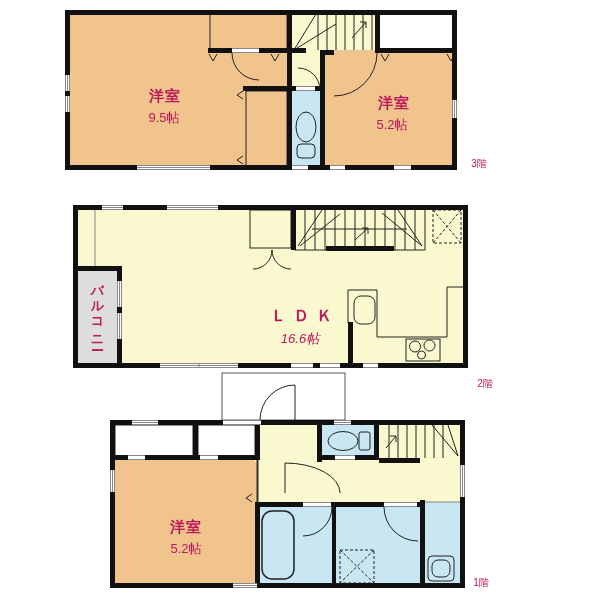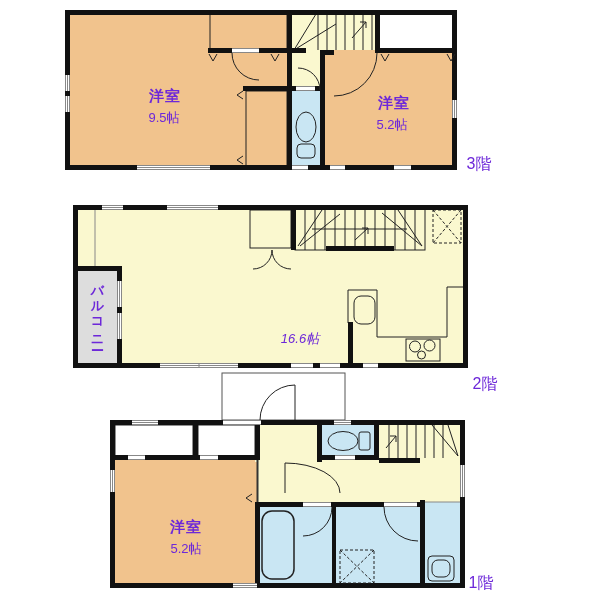--- a/index.html
+++ b/index.html
@@ -1,23 +1,23 @@
 <!DOCTYPE html>
 <html style="--room-orange: #F1C38D; --area-yellow: #FAF8CF; --water-blue: #C9E6F3; --closet-gray: #DDDDDD; --wall: #111111; --bg: #FFFFFF;"><head>
 <meta charset="utf-8">
 <style>
   html,body{margin:0;padding:0;background:#fff;}
   #plan{position:relative;width:600px;height:599px;background:#fff;overflow:hidden;
         font-family:"Liberation Sans","DejaVu Sans",sans-serif;}
   #plan svg{position:absolute;left:0;top:0;}
-  .lbl{position:absolute;color:#6d28d9;white-space:nowrap;transform:translate(-50%,-50%);}
+  .lbl{position:absolute;color:#be185d;white-space:nowrap;transform:translate(-50%,-50%);}
   .room-name{font-size:15px;font-weight:700;letter-spacing:1px;}
   .room-size{font-size:13px;font-weight:400;}
   .ldk-name{font-size:16px;font-weight:700;letter-spacing:7px;}
-  .floor-tag{font-size:16px;font-weight:400;}
+  .floor-tag{font-size:10px;font-weight:400;}
   .vtext{writing-mode:vertical-rl;text-orientation:upright;transform:translate(-50%,0);
          font-size:13px;font-weight:700;letter-spacing:2px;}
   .wall{fill:var(--wall);}
   .thin{stroke:#222;stroke-width:1;fill:none;}
   .winline{stroke:#888;stroke-width:1;fill:none;}
   .dash{stroke:#222;stroke-width:1;fill:none;stroke-dasharray:3 2;}
 </style>
 </head>
 <body>
 
@@ -284,20 +284,21 @@
     </g>
   </g>
 </svg>
 
   <div class="lbl room-name" style="left:165px;top:96px;">洋室</div>
   <div class="lbl room-size" style="left:164px;top:118px;">9.5帖</div>
   <div class="lbl room-name" style="left:394px;top:103px;">洋室</div>
   <div class="lbl room-size" style="left:392px;top:125px;">5.2帖</div>
   <div class="lbl floor-tag" style="left:479px;top:164px;">3階</div>
 
+  <div class="lbl ldk-name" style="left:305px;top:316px;">ＬＤＫ</div>
   <div class="lbl room-size" style="left:300px;top:339px;font-style:italic;">16.6帖</div>
   <div class="lbl vtext" style="left:97px;top:276px;">バルコニー</div>
   <div class="lbl floor-tag" style="left:485px;top:384px;">2階</div>
 
   <div class="lbl room-name" style="left:186px;top:527px;">洋室</div>
   <div class="lbl room-size" style="left:186px;top:549px;">5.2帖</div>
   <div class="lbl floor-tag" style="left:481px;top:583px;text-align:right;">1階</div>
 </div>
 
 </body></html>

